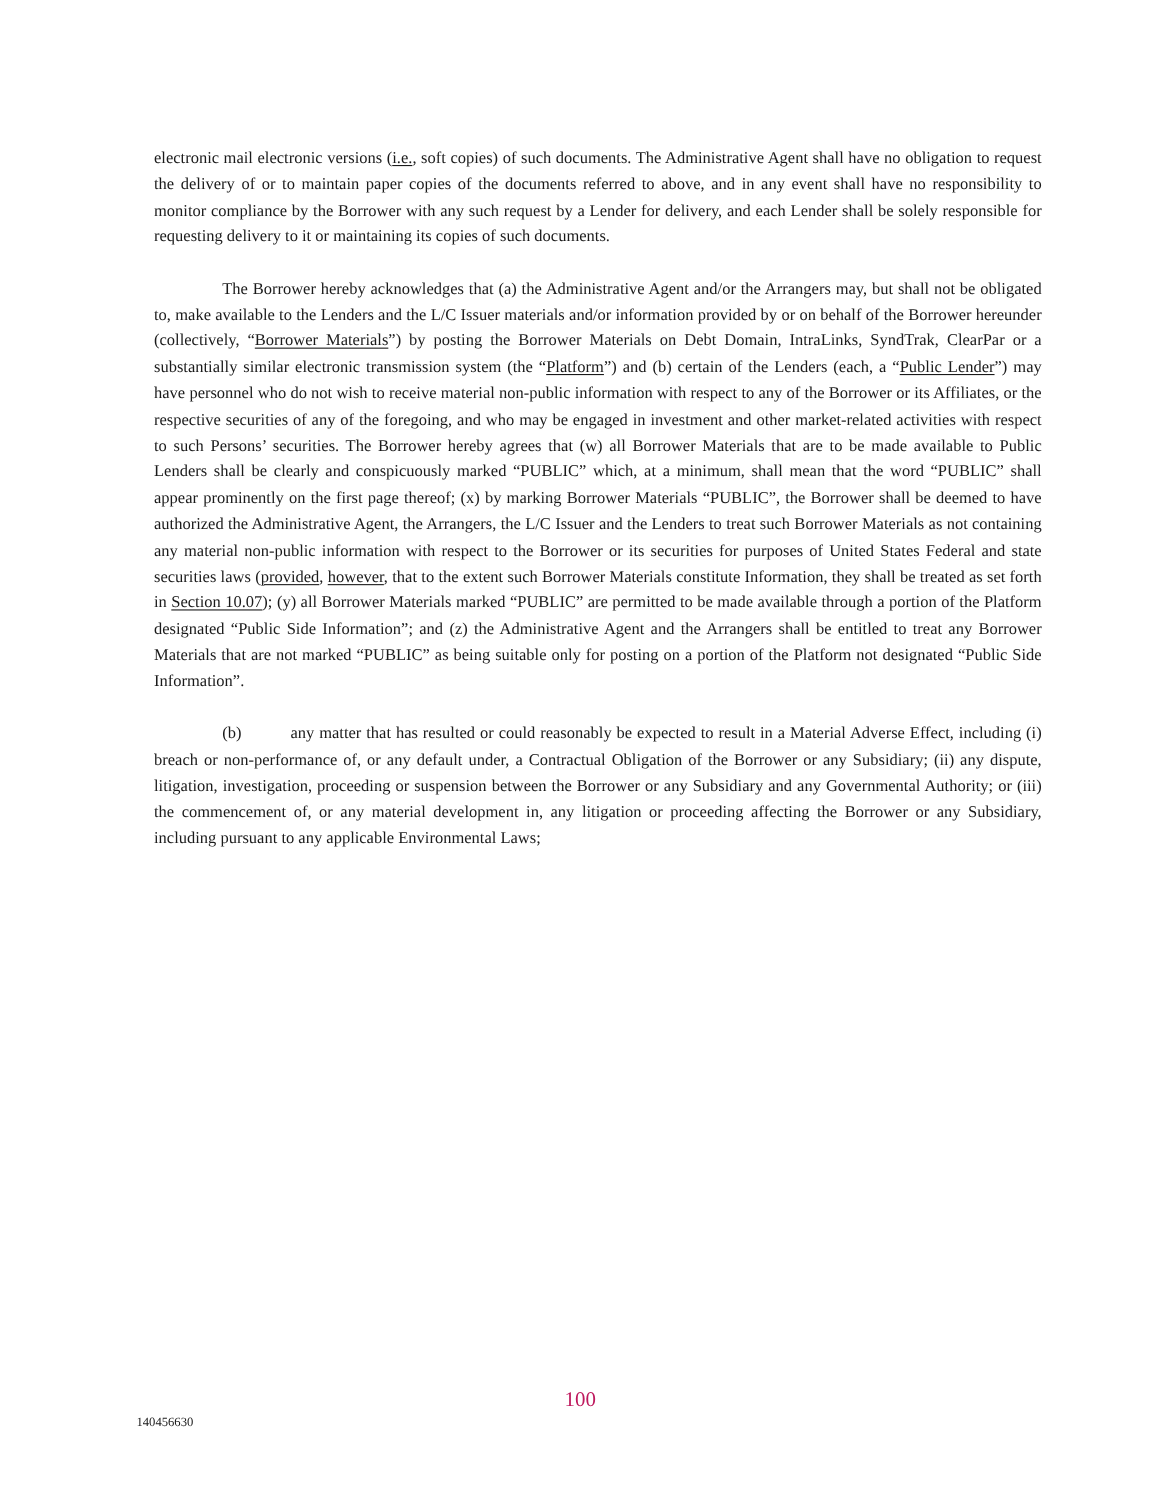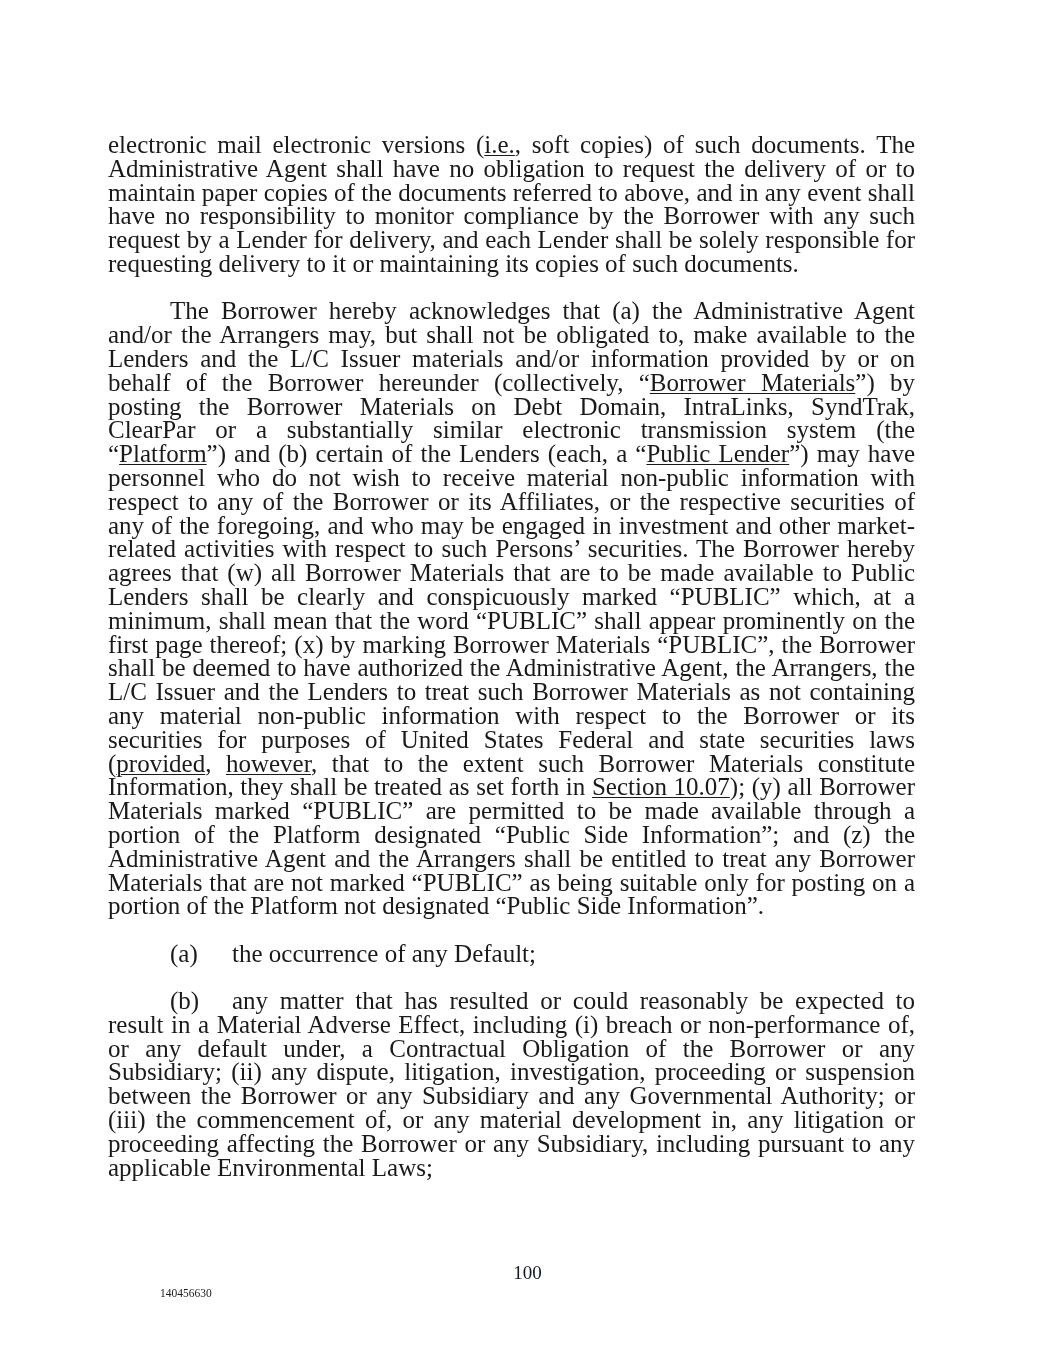--- a/index.html
+++ b/index.html
@@ -10,24 +10,24 @@
     body {
       width: 1055px;
       height: 1365px;
       position: relative;
       overflow: hidden;
       font-family: "Liberation Serif", "DejaVu Serif", serif;
       color: #1a1a1a;
     }
     .page {
       position: absolute;
-      left: 108px;
+      left: 140px;
       top: 133px;
       width: 807px;
-      font-size: 25px;
+      font-size: 15px;
       line-height: 23.8px;
     }
     .para {
       margin: 0 0 23.6px 0;
       text-align: justify;
       text-align-last: left;
     }
     .indent {
       text-indent: 62px;
     }
@@ -53,43 +53,41 @@
       text-decoration-thickness: 1px;
     }
     .page-number {
       position: absolute;
       left: 0;
       width: 1055px;
       top: 1262px;
       text-align: center;
       font-size: 19px;
       font-family: "Liberation Serif", serif;
-      color: #0f172a;
+      color: #be185d;
     }
     .doc-id {
       position: absolute;
       left: 124px;
       top: 1287px;
       font-size: 11.5px;
       font-family: "Liberation Serif", serif;
       color: #1a1a1a;
-      margin-left: 36px;
     }
   </style>
 </head>
 <body>
 
 <div class="page">
 
   <p class="para"><span>electronic mail electronic versions (</span><span class="u">i.e.</span><span>, soft copies) of such documents.  The Administrative Agent shall have no obligation to request the delivery of or to maintain paper copies of the documents referred to above, and in any event shall have no responsibility to monitor compliance by the Borrower with any such request by a Lender for delivery, and each Lender shall be solely responsible for requesting delivery to it or maintaining its copies of such documents.</span></p>
 
   <p class="para indent"><span>The Borrower hereby acknowledges that (a) the Administrative Agent and/or the Arrangers may, but shall not be obligated to, make available to the Lenders and the L/C Issuer materials and/or information provided by or on behalf of the Borrower hereunder (collectively, “</span><span class="u">Borrower Materials</span><span>”) by posting the Borrower Materials on Debt Domain, IntraLinks, SyndTrak, ClearPar or a substantially similar electronic transmission system (the “</span><span class="u">Platform</span><span>”) and (b) certain of the Lenders (each, a “</span><span class="u">Public Lender</span><span>”) may have personnel who do not wish to receive material non-public information with respect to any of the Borrower or its Affiliates, or the respective securities of any of the foregoing, and who may be engaged in investment and other market-related activities with respect to such Persons’ securities.  The Borrower hereby agrees that (w) all Borrower Materials that are to be made available to Public Lenders shall be clearly and conspicuously marked “PUBLIC” which, at a minimum, shall mean that the word “PUBLIC” shall appear prominently on the first page thereof; (x) by marking Borrower Materials “PUBLIC”, the Borrower shall be deemed to have authorized the Administrative Agent, the Arrangers, the L/C Issuer and the Lenders to treat such Borrower Materials as not containing any material non-public information with respect to the Borrower or its securities for purposes of United States Federal and state securities laws (</span><span class="u">provided</span><span>, </span><span class="u">however</span><span>, that to the extent such Borrower Materials constitute Information, they shall be treated as set forth in </span><span class="u">Section 10.07</span><span>); (y) all Borrower Materials marked “PUBLIC” are permitted to be made available through a portion of the Platform designated “Public Side Information”; and (z) the Administrative Agent and the Arrangers shall be entitled to treat any Borrower Materials that are not marked “PUBLIC” as being suitable only for posting on a portion of the Platform not designated “Public Side Information”.</span></p>
 
 
-  <p class="heading-line"><span class="item-label">(a)</span><span>the occurrence of any Default;</span></p>
 
   <p class="para indent"><span class="item-label" style="text-indent:0">(b)</span><span>any matter that has resulted or could reasonably be expected to result in a Material Adverse Effect, including (i) breach or non-performance of, or any default under, a Contractual Obligation of the Borrower or any Subsidiary; (ii) any dispute, litigation, investigation, proceeding or suspension between the Borrower or any Subsidiary and any Governmental Authority; or (iii) the commencement of, or any material development in, any litigation or proceeding affecting the Borrower or any Subsidiary, including pursuant to any applicable Environmental Laws;</span></p>
 
 
 </div>
 
 <div class="page-number">100</div>
 <div class="doc-id">140456630</div>
 
 </body></html>

